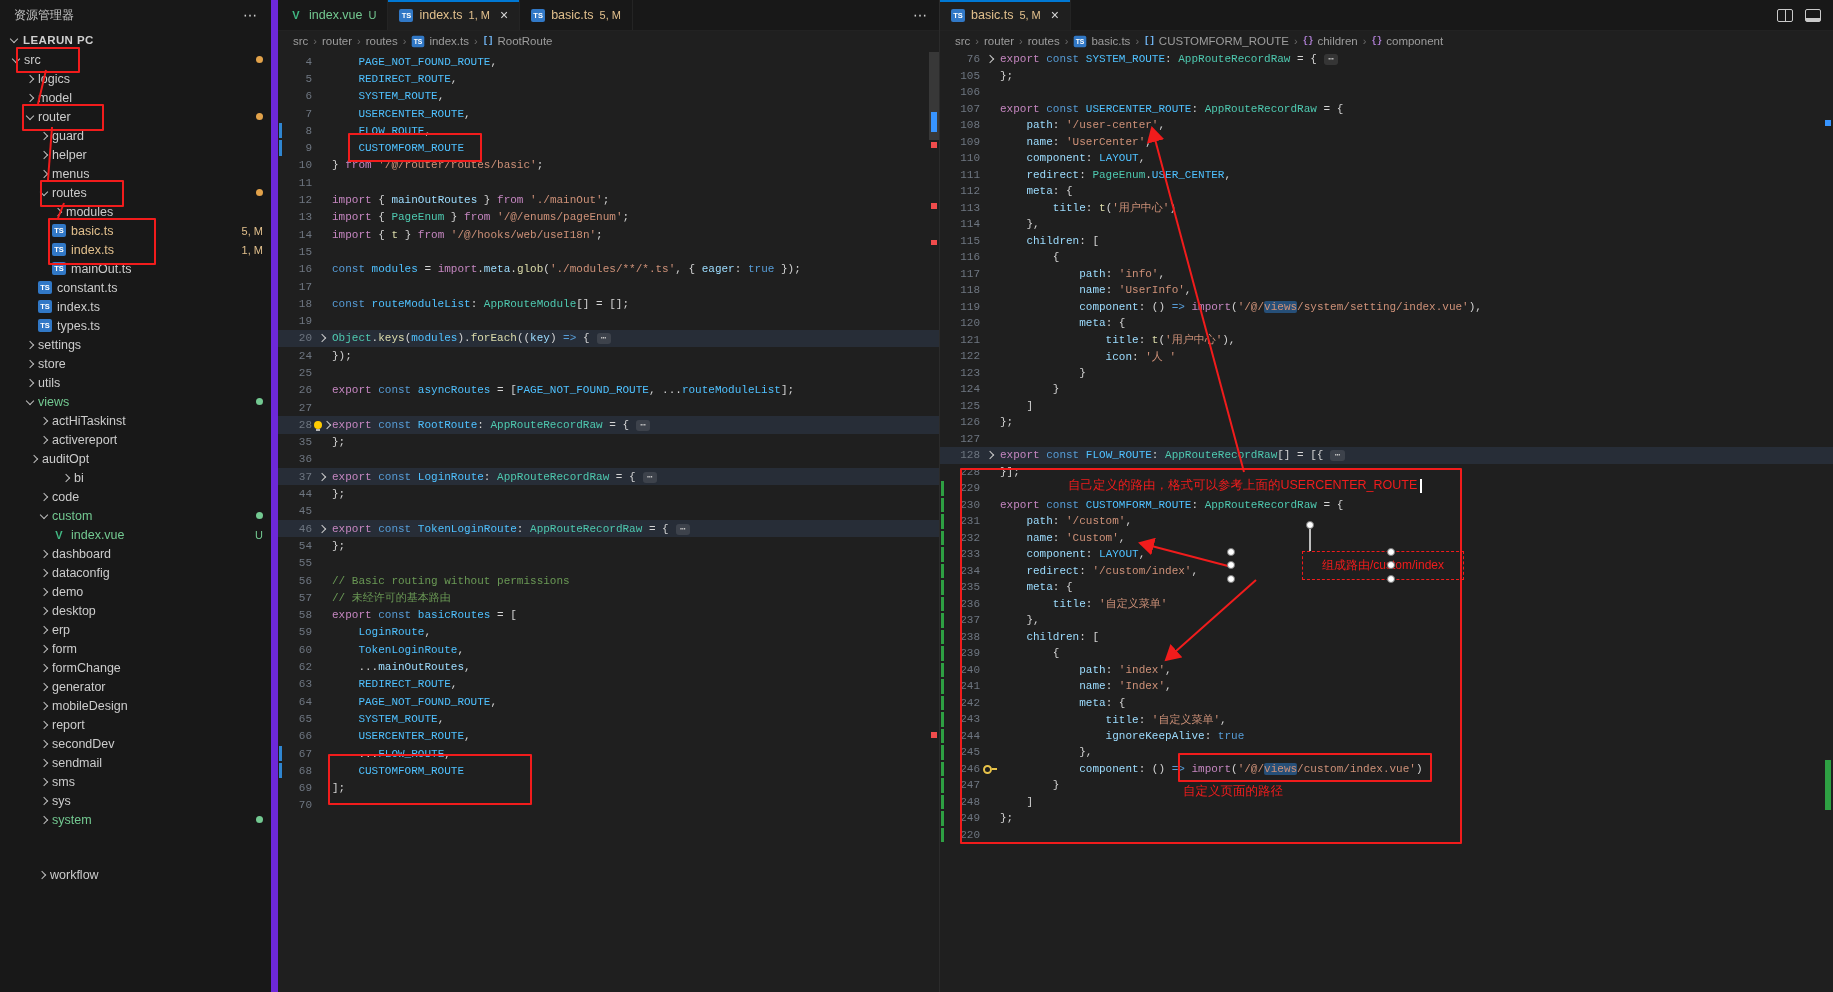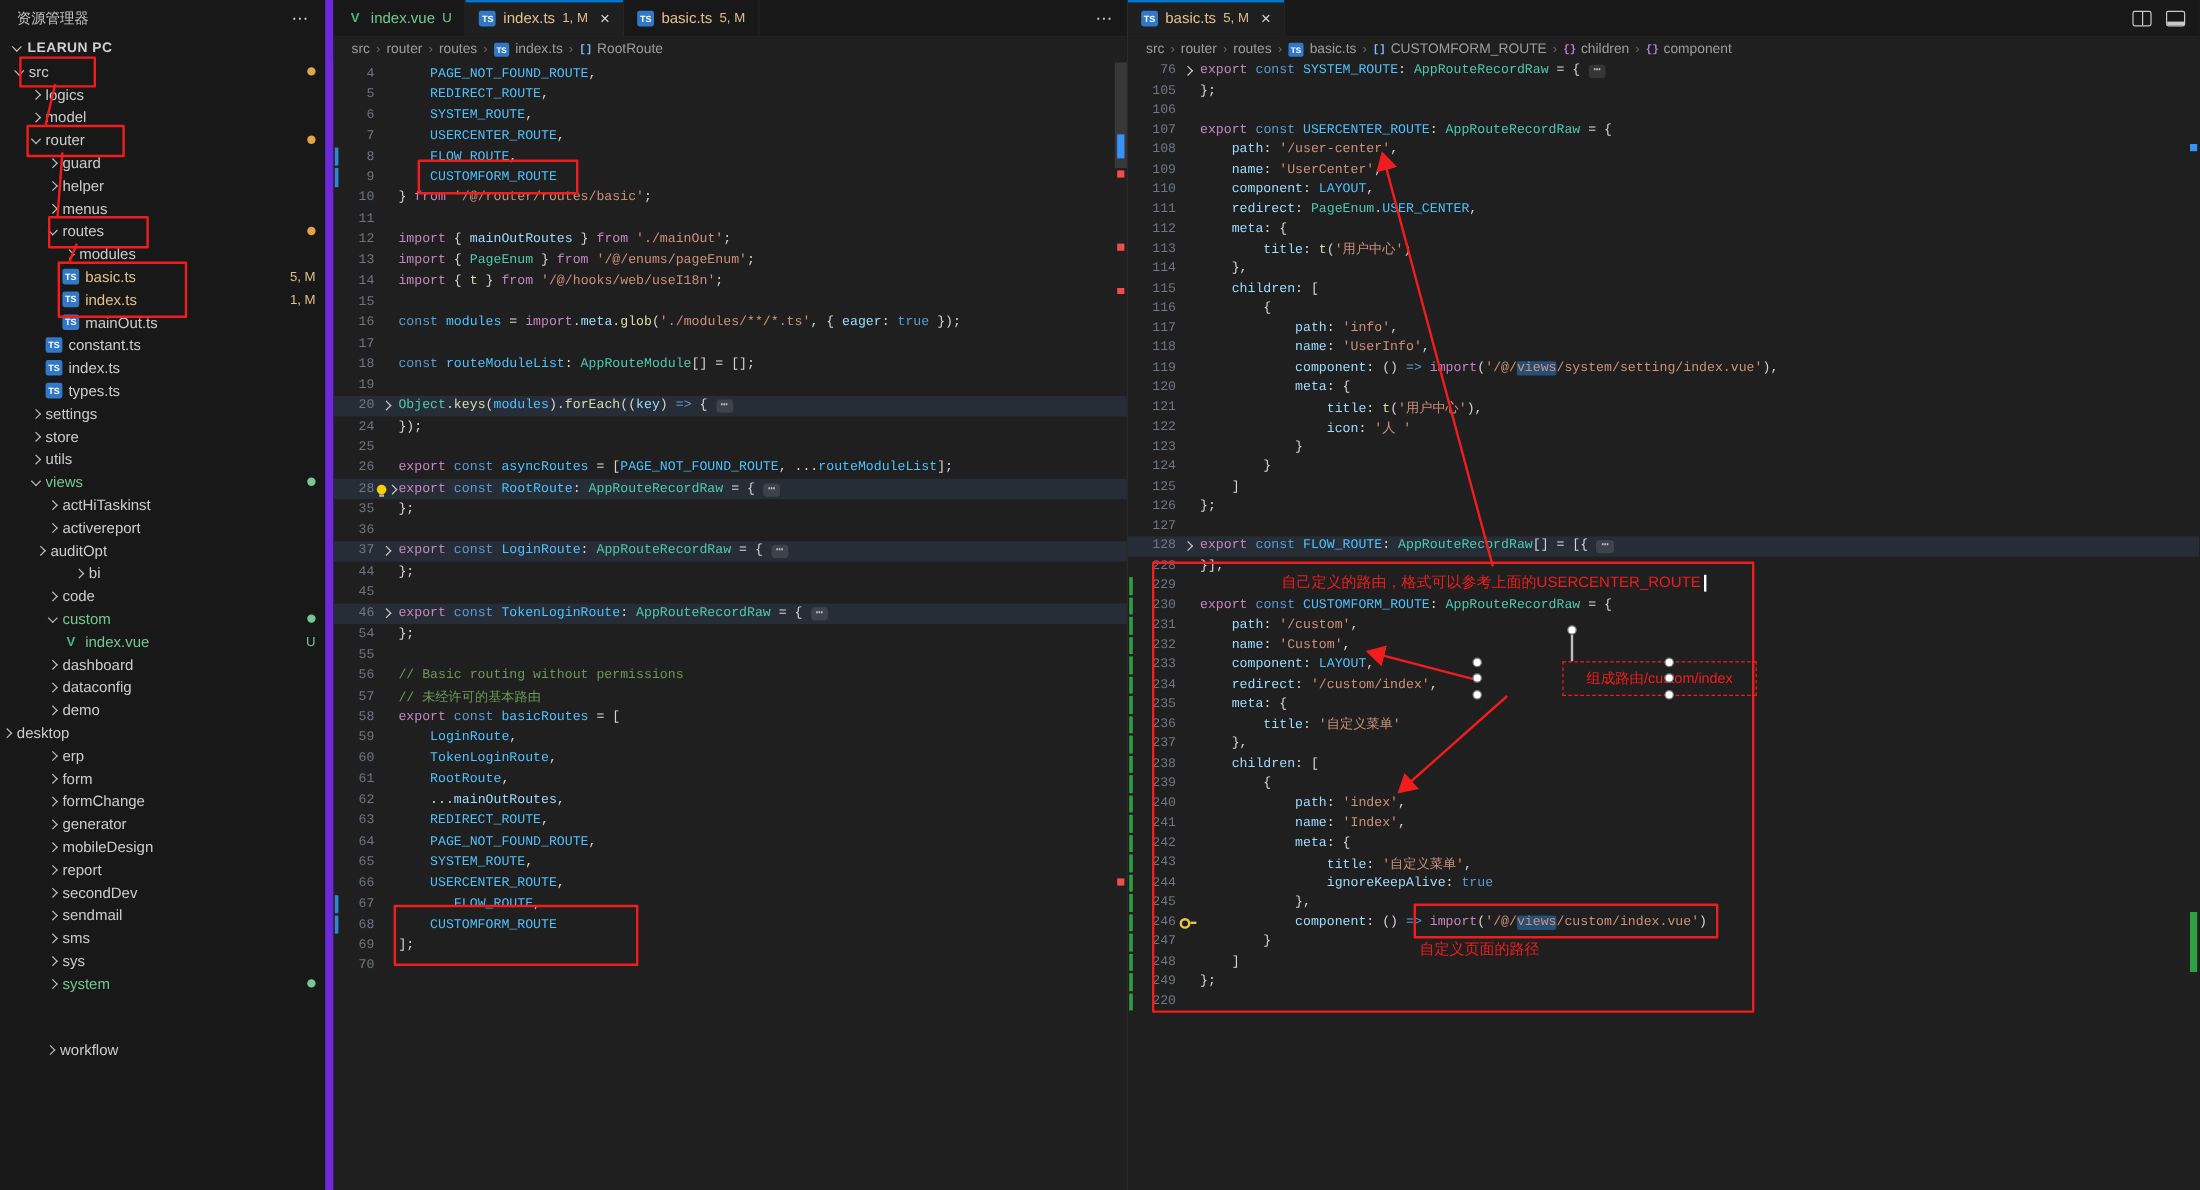--- a/index.html
+++ b/index.html
@@ -219,21 +219,21 @@
           <span class="tlabel st-none">dashboard</span>
         </div>
         <div class="trow" style="padding-left: 38px;">
           <span class="chev"></span>
           <span class="tlabel st-none">dataconfig</span>
         </div>
         <div class="trow" style="padding-left: 38px;">
           <span class="chev"></span>
           <span class="tlabel st-none">demo</span>
         </div>
-        <div class="trow" style="">
+        <div class="trow" style="padding-left: 38px;">
           <span class="chev"></span>
           <span class="tlabel st-none">desktop</span>
         </div>
         <div class="trow" style="padding-left: 38px;">
           <span class="chev"></span>
           <span class="tlabel st-none">erp</span>
         </div>
         <div class="trow" style="padding-left: 38px;">
           <span class="chev"></span>
           <span class="tlabel st-none">form</span>
@@ -447,20 +447,26 @@
             <span class="num">25</span>
             <span class="foldc"></span>
             <span class="txt"></span>
           </div>
           <div class="ln">
             <span class="git "></span>
             <span class="num">26</span>
             <span class="foldc"></span>
             <span class="txt"><span class="k">export </span><span class="b">const </span><span class="c">asyncRoutes</span><span class="p"> = [</span><span class="c">PAGE_NOT_FOUND_ROUTE</span><span class="p">, ...</span><span class="c">routeModuleList</span><span class="p">];</span></span>
           </div>
+          <div class="ln">
+            <span class="git "></span>
+            <span class="num">27</span>
+            <span class="foldc"></span>
+            <span class="txt"></span>
+          </div>
           <div class="ln band">
             <span class="git "></span>
             <span class="num">28</span>
             <span class="foldc">
               <span class="bulb"></span>
               <span class="chev"></span>
             </span>
             <span class="txt"><span class="k">export </span><span class="b">const </span><span class="c">RootRoute</span><span class="p">: </span><span class="t">AppRouteRecordRaw</span><span class="p"> = {</span><span class="fold-dots">⋯</span></span>
           </div>
           <div class="ln">
@@ -537,26 +543,20 @@
             <span class="git "></span>
             <span class="num">59</span>
             <span class="foldc"></span>
             <span class="txt"><span class="c">    LoginRoute</span><span class="p">,</span></span>
           </div>
           <div class="ln">
             <span class="git "></span>
             <span class="num">60</span>
             <span class="foldc"></span>
             <span class="txt"><span class="c">    TokenLoginRoute</span><span class="p">,</span></span>
-          </div>
-          <div class="ln">
-            <span class="git "></span>
-            <span class="num">61</span>
-            <span class="foldc"></span>
-            <span class="txt"><span class="c">    RootRoute</span><span class="p">,</span></span>
           </div>
           <div class="ln">
             <span class="git "></span>
             <span class="num">62</span>
             <span class="foldc"></span>
             <span class="txt"><span class="p">    ...</span><span class="v">mainOutRoutes</span><span class="p">,</span></span>
           </div>
           <div class="ln">
             <span class="git "></span>
             <span class="num">63</span>

